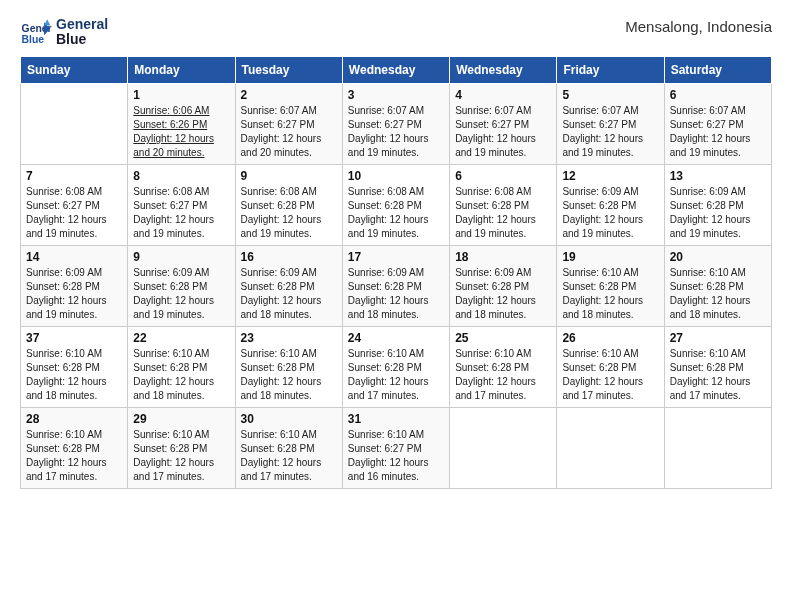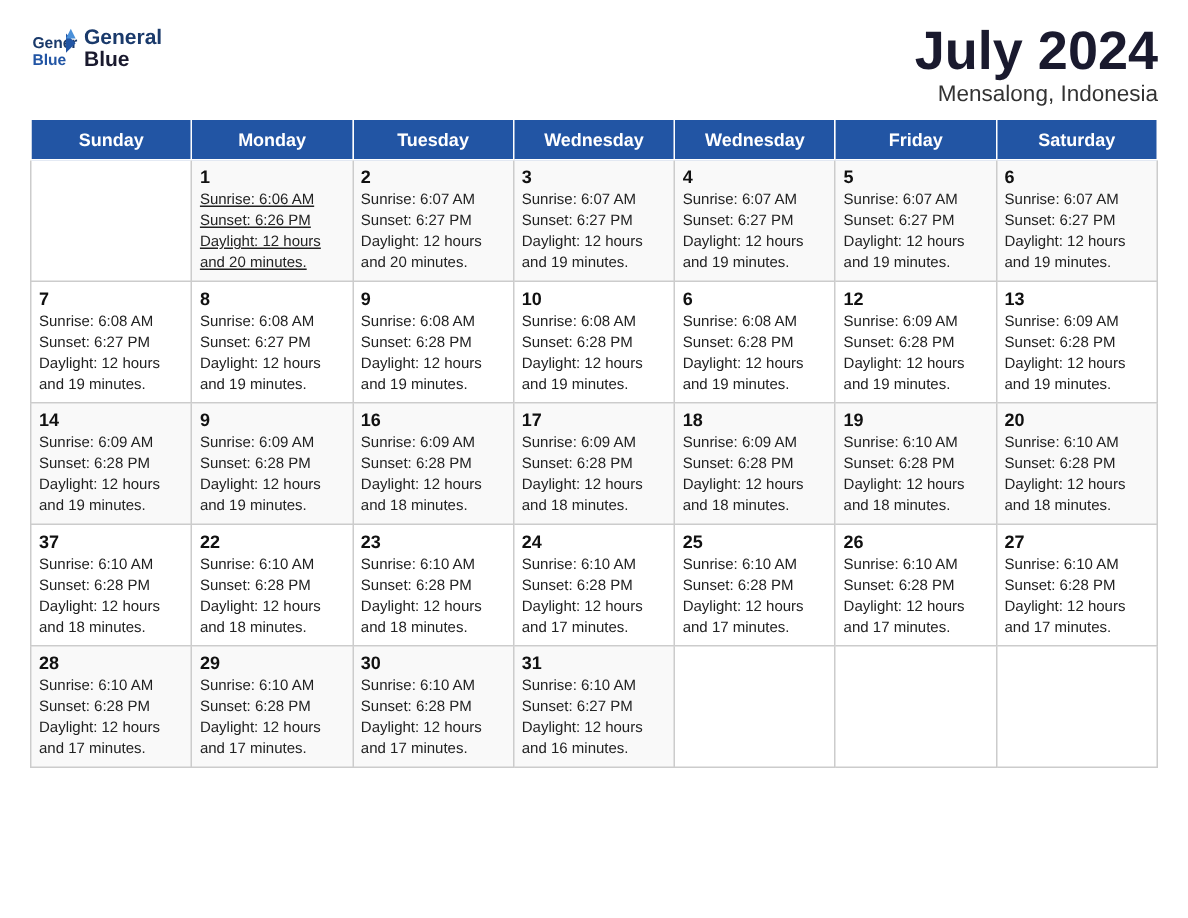--- a/index.html
+++ b/index.html
@@ -54,21 +54,21 @@
       margin-top: 2px;
     }
     table {
       width: 100%;
       border-collapse: collapse;
       font-size: 10.5px;
     }
     thead tr th {
       background-color: #2255a4;
       color: #fff;
-      text-align: center;
+      text-align: left;
       padding: 6px 6px;
       font-size: 12px;
       font-weight: bold;
       border: 1px solid #fff;
     }
     tbody tr td {
       vertical-align: top;
       border: 1px solid #ccc;
       padding: 4px 5px;
       width: 14.28%;
@@ -105,21 +105,20 @@
         <text x="2" y="34" font-size="13" font-weight="bold" fill="#2255a4">Blue</text>
         <polygon points="30,8 38,16 30,24" fill="#2255a4"></polygon>
         <polygon points="34,4 38,12 30,12" fill="#4a90d9"></polygon>
       </svg>
       <div class="logo-text">
         <span>General</span>
         <span>Blue</span>
       </div>
     </div>
     <div class="title-area">
-      <div class="month-title">July 2024</div>
       <div class="location">Mensalong, Indonesia</div>
     </div>
   </div>
 
   <table>
     <thead>
       <tr>
         <th>Sunday</th>
         <th>Monday</th>
         <th>Tuesday</th>

